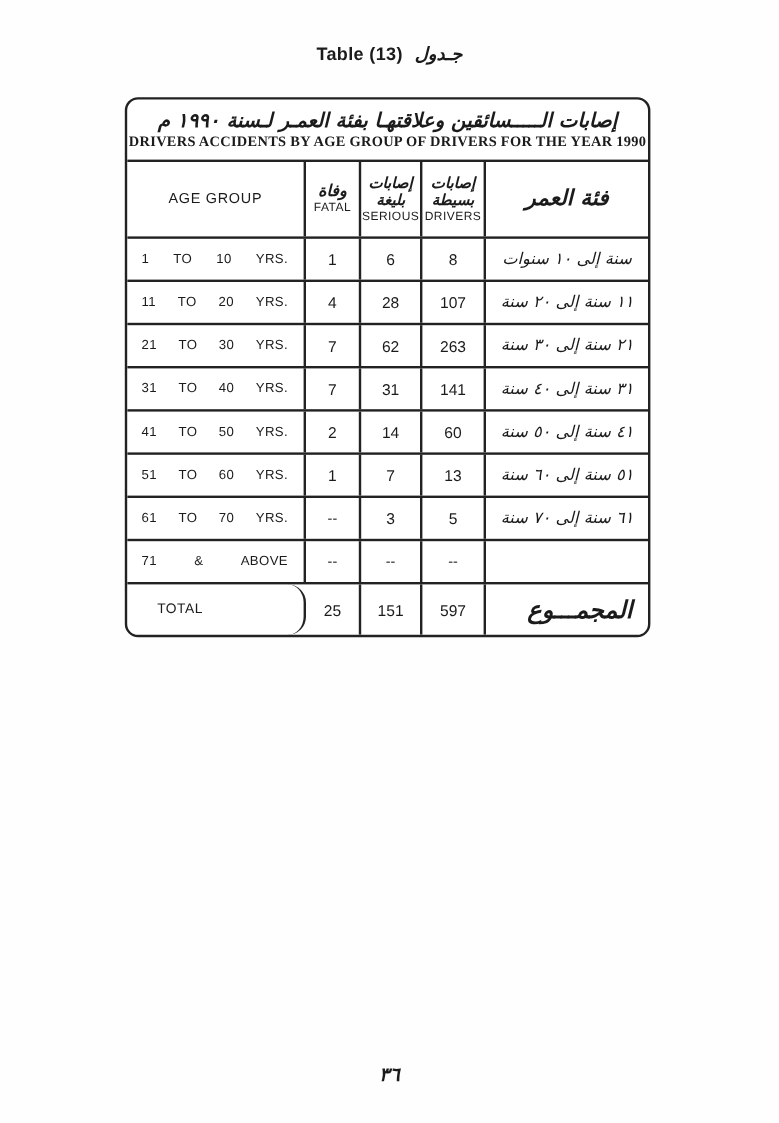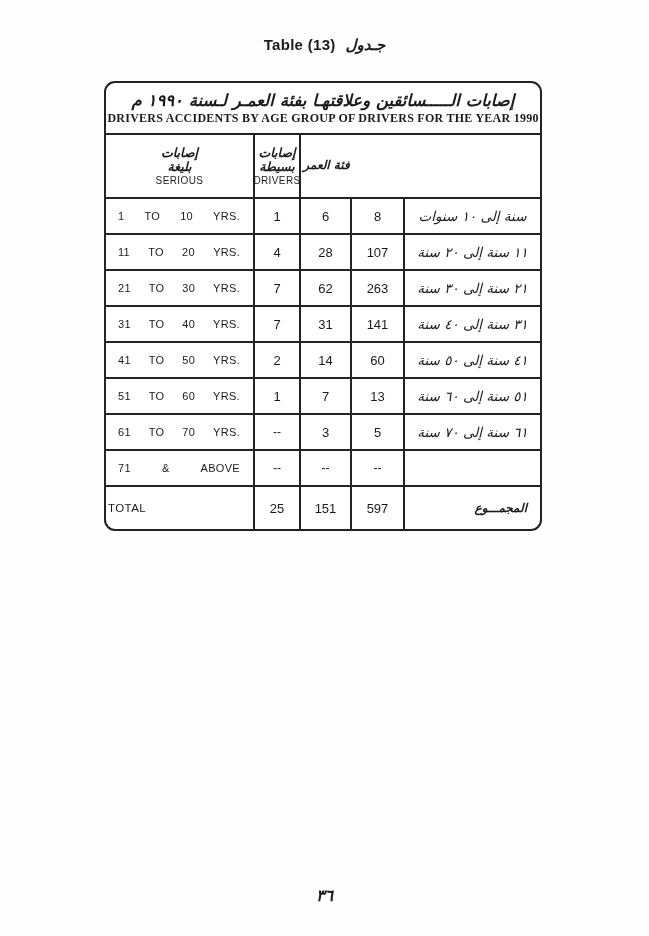--- a/index.html
+++ b/index.html
@@ -51,40 +51,40 @@
 
   
   .hrow { height: 64px; box-sizing: border-box; border-bottom: 2px solid #222; }
   .hc {
     display: flex; flex-direction: column; align-items: center; justify-content: center;
     box-sizing: border-box; line-height: 1.12; text-align: center;
   }
   .hc .h-en { font-size: 10px; letter-spacing: 0.4px; margin-top: 1px; }
   .hc .h-ar { font-size: 12.5px; font-weight: bold; }
   .hc.single-en { font-size: 12px; letter-spacing: 0.6px; }
-  .hc.single-ar { font-size: 12px; font-weight: bold; }
+  .hc.single-ar { font-size: 18px; font-weight: bold; }
   .hc .h-ar-big { font-size: 13.5px; font-weight: bold; }
 
   
   .row { height: 36px; box-sizing: border-box; border-bottom: 2px solid #222; }
   .row:last-child, .row.total { border-bottom: none; }
   .row.total { flex: 1; }
   .cell {
     display: flex; align-items: center; justify-content: center;
     box-sizing: border-box; font-size: 13px;
   }
   .cell.age {
     justify-content: space-between; padding: 0 13px 0 12px; font-size: 11px;
   }
   .cell.age .tok { letter-spacing: 0.3px; }
   .cell.num { font-size: 13px; }
   .cell.dash { font-size: 12px; letter-spacing: 0; }
   .cell.arcell { font-size: 13.5px; direction: rtl; }
-  .cell.total-label { justify-content: flex-start; padding-left: 2px; font-size: 11.5px; letter-spacing: 0.4px; }
-  .cell.total-ar { justify-content: flex-start; padding-right: 13px; font-size: 12px; font-weight: bold; }
+  .cell.total-label { justify-content: flex-start; padding-left: 25px; font-size: 11.5px; letter-spacing: 0.4px; border-radius: 15px; }
+  .cell.total-ar { justify-content: flex-start; padding-right: 13px; font-size: 20px; font-weight: bold; }
 
   
   .pageno {
     position: absolute; top: 886px; left: 0; right: 0;
     text-align: center; font-size: 16px; font-weight: bold; letter-spacing: 3px;
   }
 </style>
 </head>
 <body>
 
@@ -96,20 +96,25 @@
   </div>
 
   <div class="tbl">
 
     <div class="caption">
       <div class="cap-ar ar">إصابات الـــــسائقين وعلاقتهـا بفئة العمـر لـسنة ١٩٩٠ م</div>
       <div class="cap-en">DRIVERS ACCIDENTS BY AGE GROUP OF DRIVERS FOR THE YEAR 1990</div>
     </div>
 
     <div class="hrow grid5">
+      <div class="hc single-en vline">AGE GROUP</div>
+      <div class="hc vline">
+        <span class="h-ar ar h-ar-big">وفاة</span>
+        <span class="h-en">FATAL</span>
+      </div>
       <div class="hc vline">
         <span class="h-ar ar">إصابات</span>
         <span class="h-ar ar">بليغة</span>
         <span class="h-en">SERIOUS</span>
       </div>
       <div class="hc vline">
         <span class="h-ar ar">إصابات</span>
         <span class="h-ar ar">بسيطة</span>
         <span class="h-en">DRIVERS</span>
       </div>

